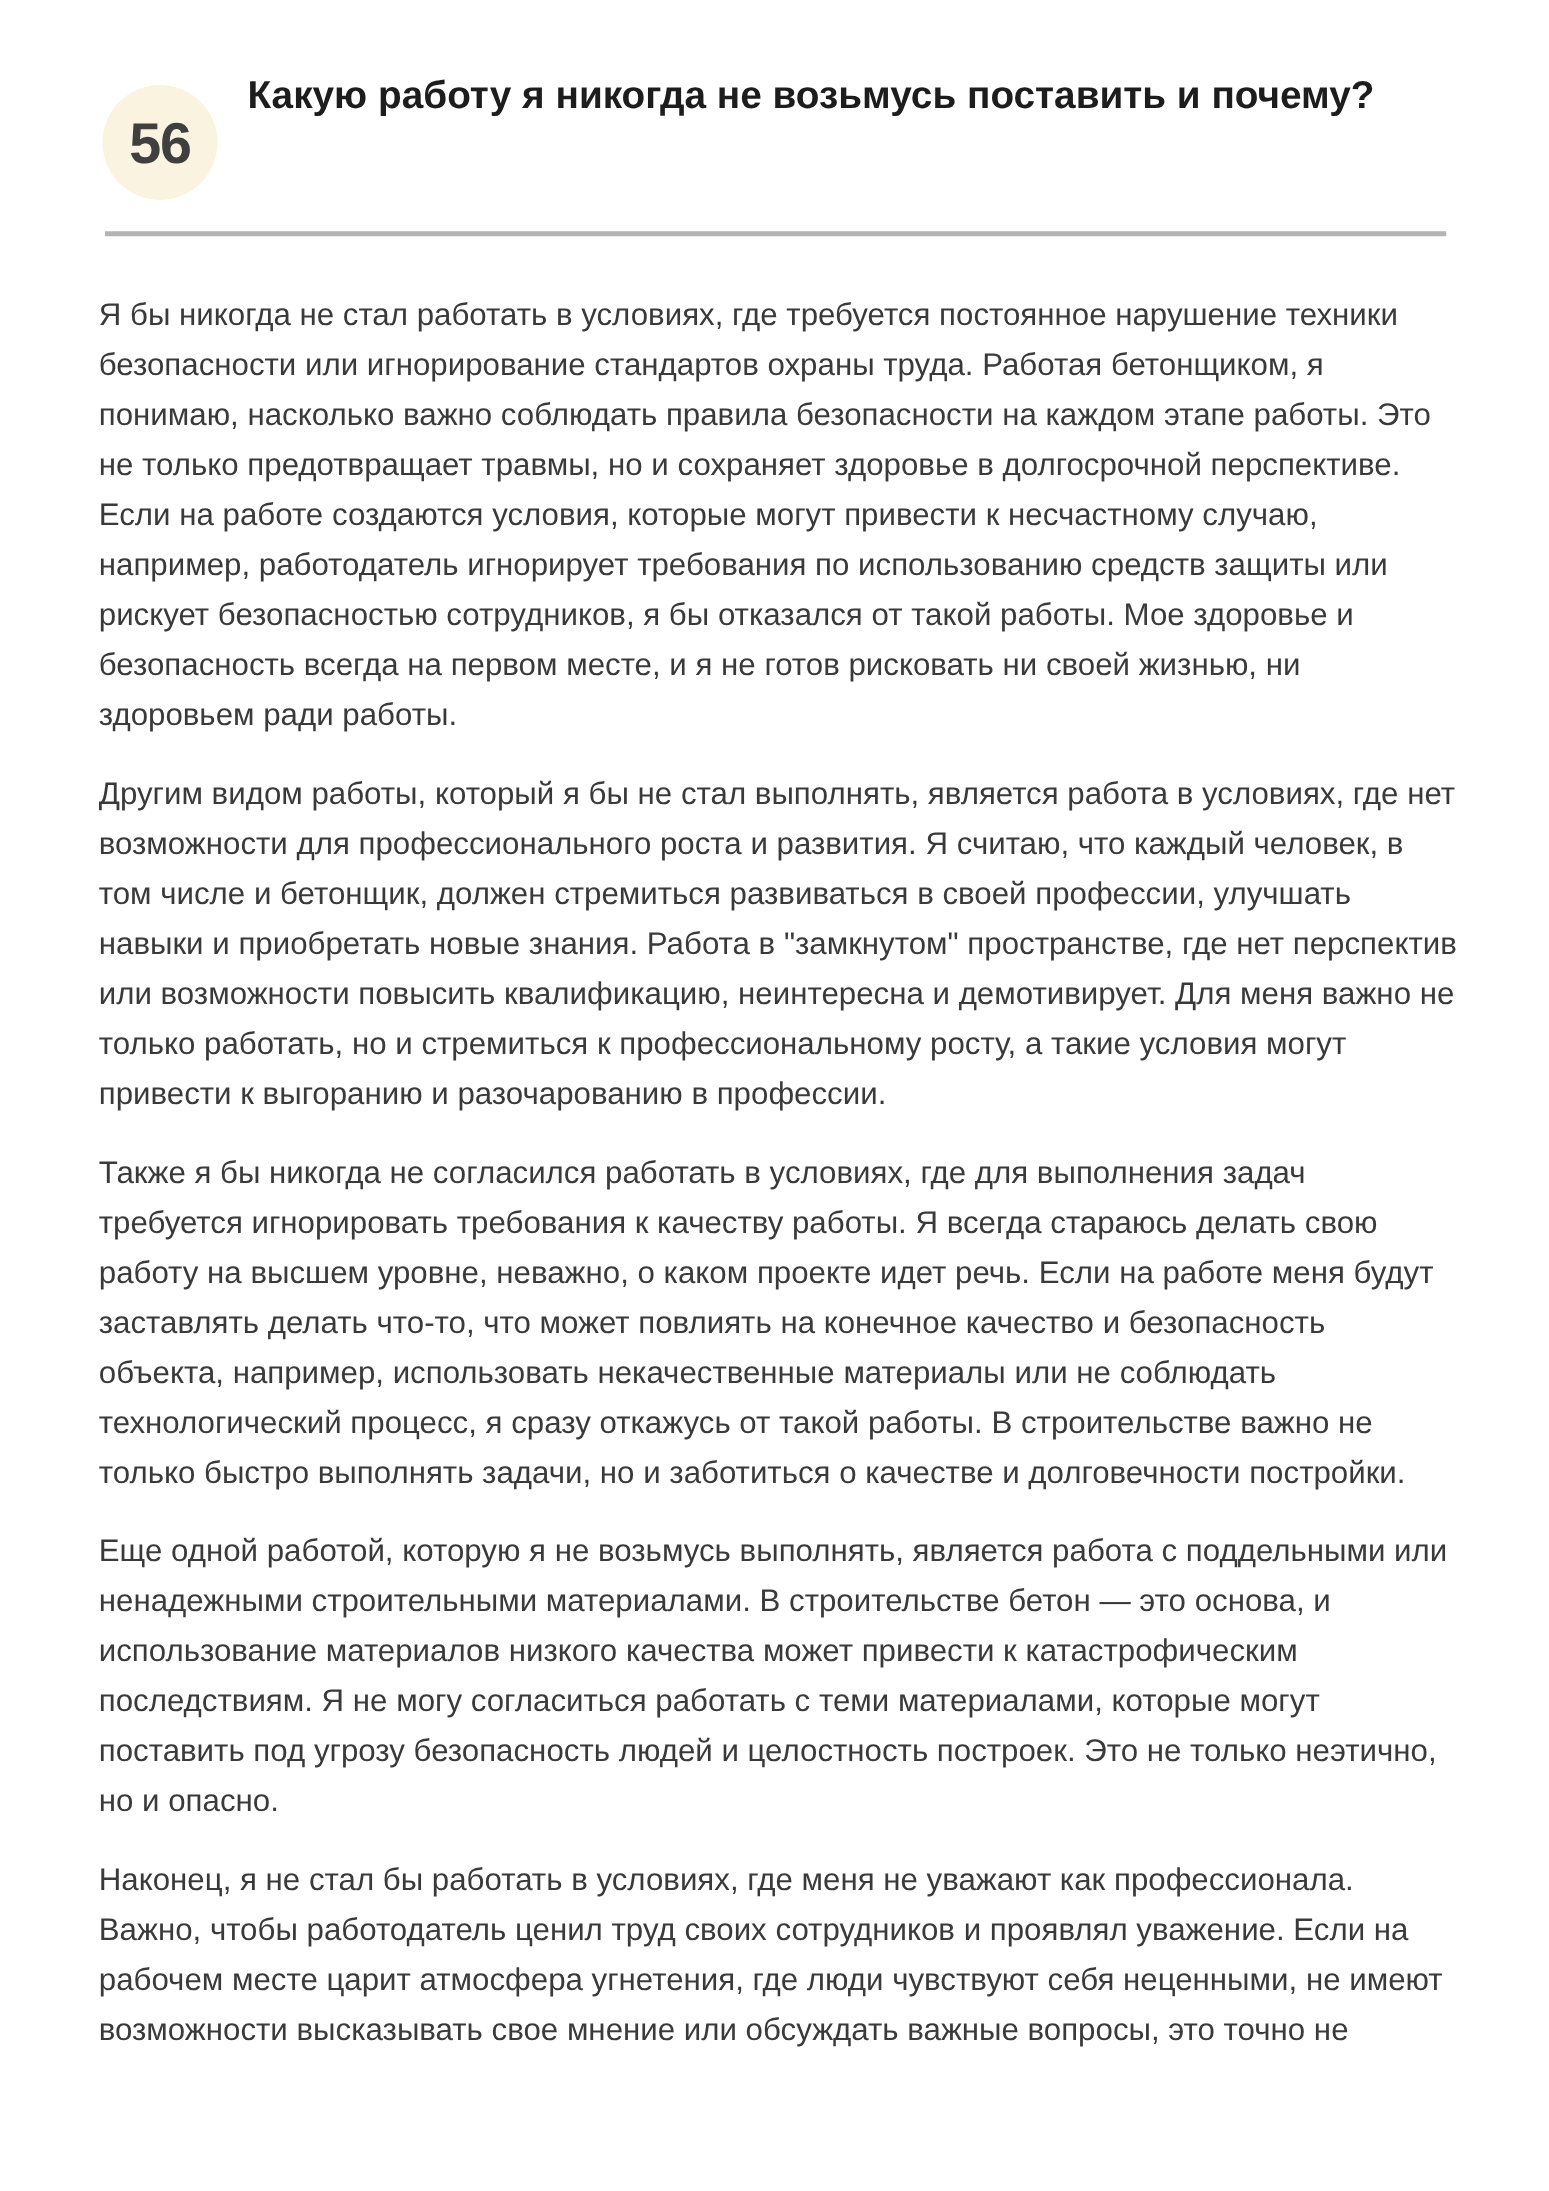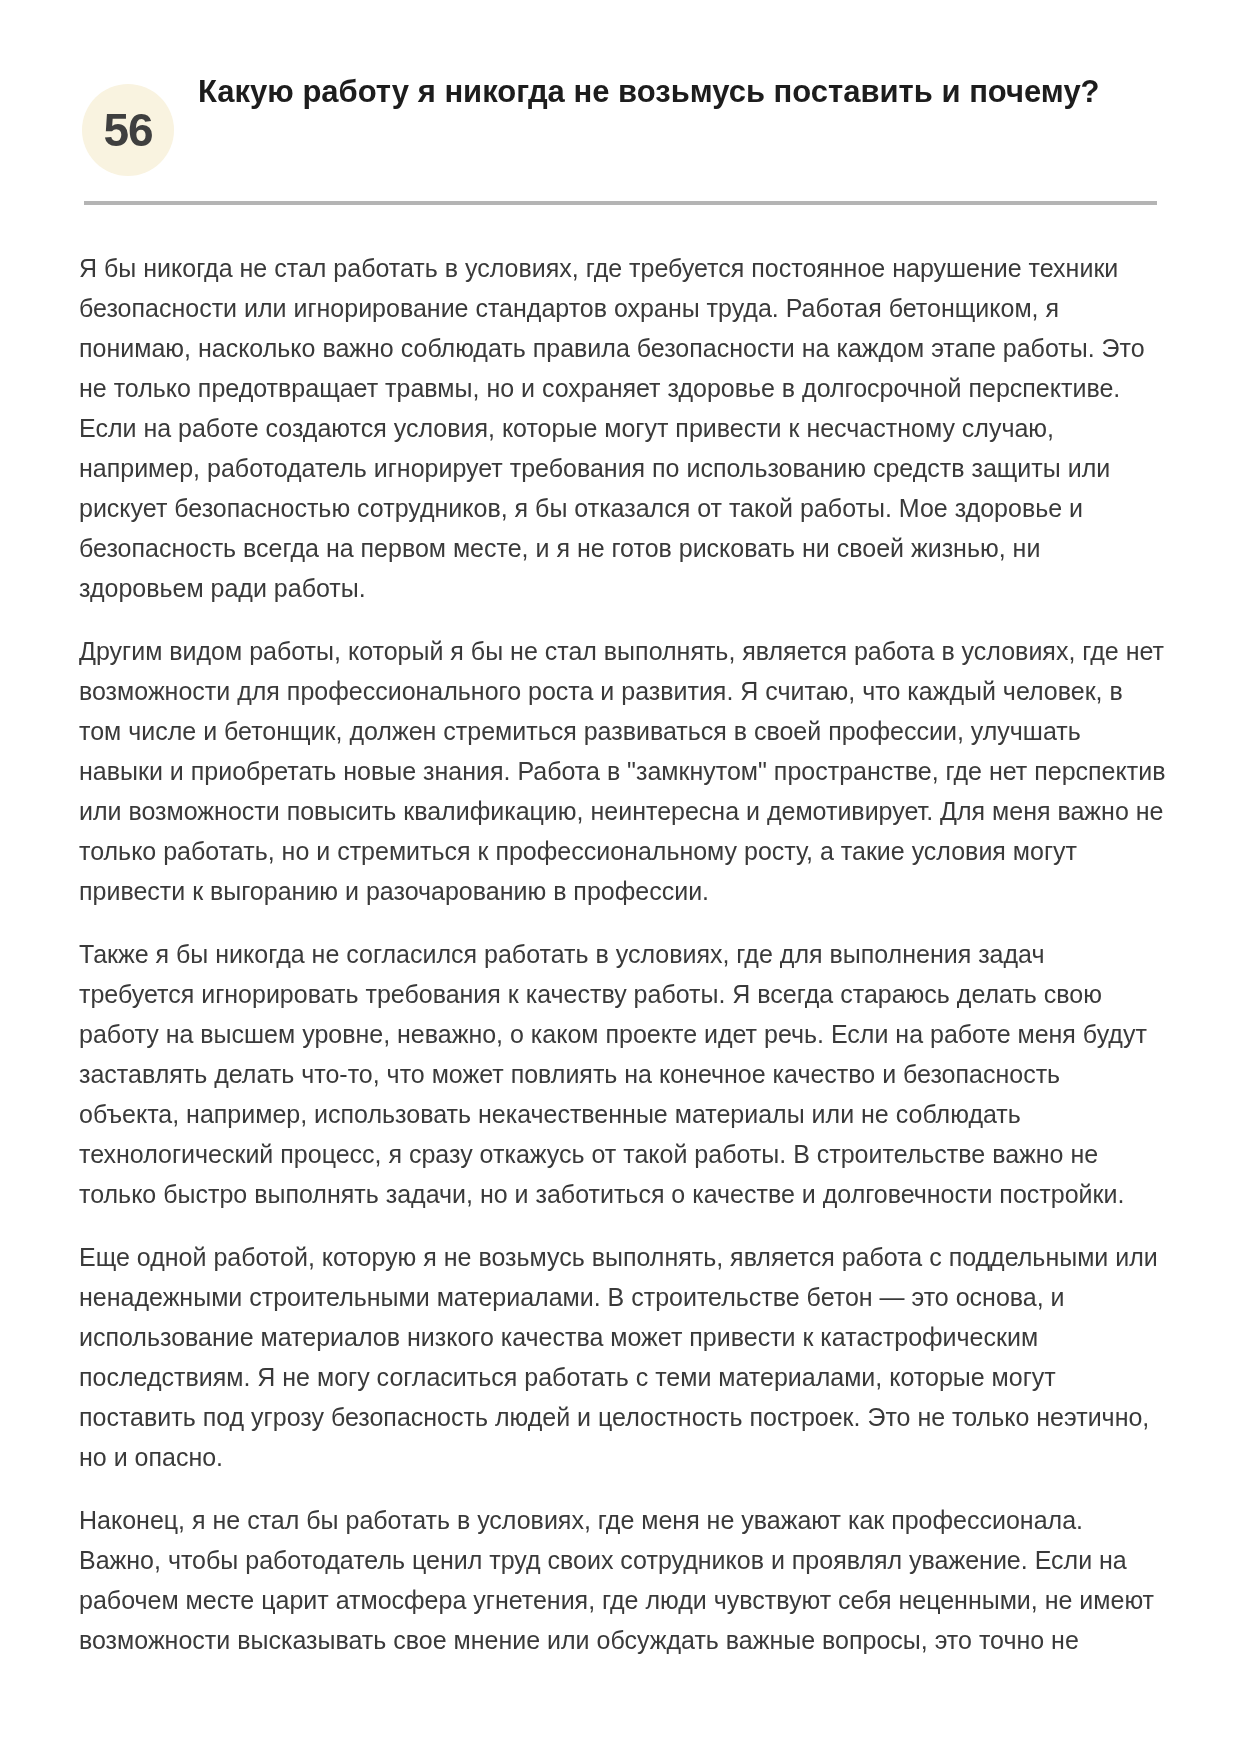--- a/index.html
+++ b/index.html
@@ -11,21 +11,20 @@
     width: 1239px;
     height: 1753px;
     font-family: "Liberation Sans", "DejaVu Sans", sans-serif;
     overflow: hidden;
   }
   .page {
     position: relative;
     width: 1239px;
     height: 1255px;
     background: #ffffff;
-    margin-top: 16px;
   }
   
   .badge {
     position: absolute;
     left: 82px;
     top: 68px;
     width: 92px;
     height: 92px;
     border-radius: 50%;
     background: #f9f3e0;

